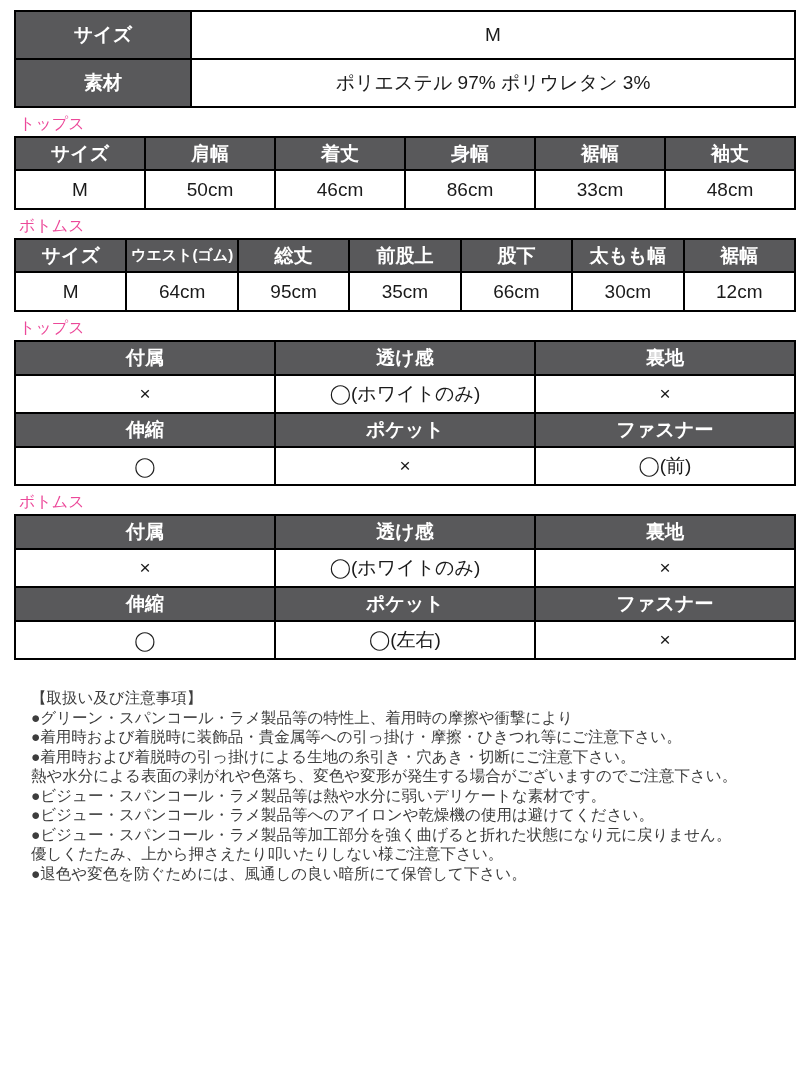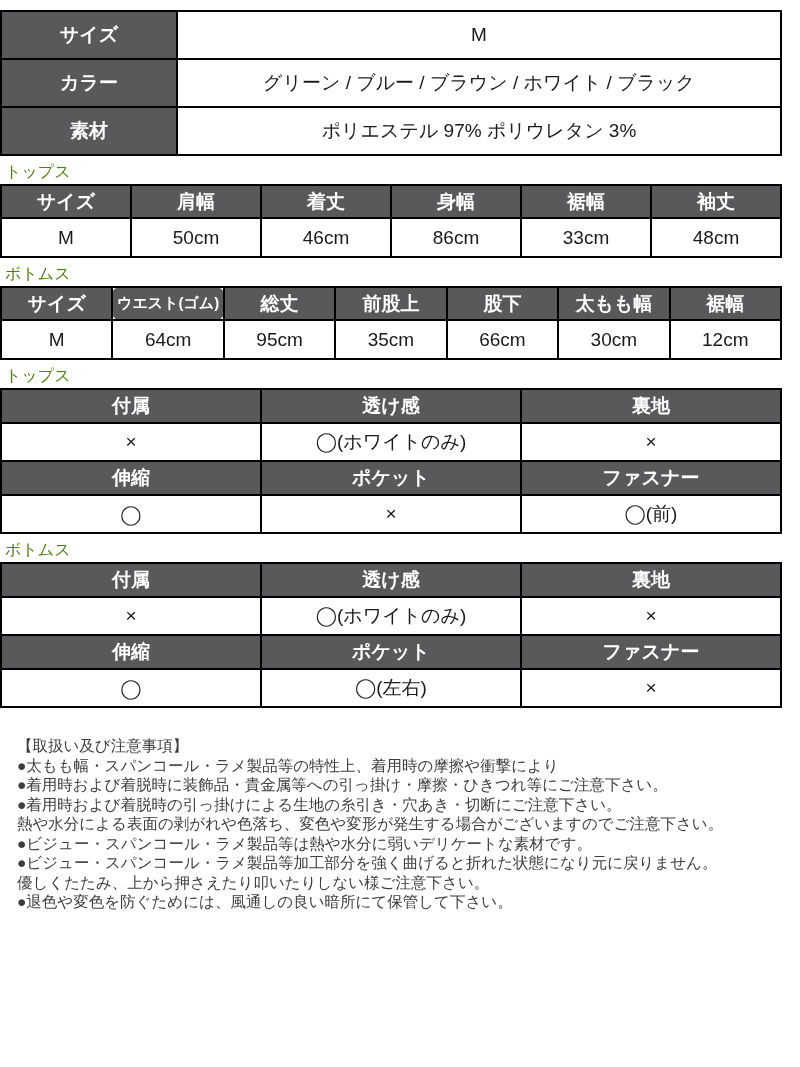--- a/index.html
+++ b/index.html
@@ -1,56 +1,52 @@
 <!DOCTYPE html>
 <html><head>
 <meta charset="utf-8">
 <style>
   html,body{margin:0;padding:0;}
   body{
     width:800px;height:1067px;background:#ffffff;
     font-family:"Liberation Sans","DejaVu Sans",sans-serif;
     color:#1a1a1a;overflow:hidden;
   }
-  .page{box-sizing:border-box;width:684px;padding:10px 8px 0 0;}
+  .page{box-sizing:border-box;width:684px;padding:10px 8px 0 14px;}
   table{border-collapse:collapse;table-layout:fixed;width:782px;}
   th,td{
     border:2px solid #000;text-align:center;vertical-align:middle;
     white-space:nowrap;overflow:hidden;padding:0;
   }
   th{background:#59595b;color:#fff;font-weight:bold;font-size:19px;}
   td{font-size:19px;color:#1a1a1a;background:#fff;font-weight:normal;}
   
   .spec td{height:46px;}
   .spec td.hd{background:#59595b;color:#fff;font-weight:bold;}
   
   .meas th{height:31px;}
   .meas td{height:37px;}
-  .meas-bottoms th:nth-child(2){font-size:15px;border-radius:8px;}
+  .meas-bottoms th:nth-child(2){font-size:15px;}
   
   .feat th{height:32px;text-align:center;}
   .feat td{height:36px;}
-  .sec-label{font-size:16px;line-height:21px;margin:5px 0 2px 5px;color:#4d7c0f;}
+  .sec-label{font-size:16px;line-height:21px;margin:5px 0 2px 5px;color:#ec4899;}
   .notes{margin-top:28px;padding-left:17px;font-size:15.5px;line-height:19.5px;color:#3d3d3d;}
   .notes div{white-space:nowrap;}
 </style>
 </head>
 <body>
 
 <div class="page">
 
   <table class="spec">
     <tbody>
         <tr>
       <td class="hd" style="width:174px">サイズ</td>
       <td>M</td>
-    </tr>
-    <tr>
-      <td class="hd">カラー</td>
-      <td>グリーン / ブルー / ブラウン / ホワイト / ブラック</td>
     </tr>
     <tr>
       <td class="hd">素材</td>
       <td>ポリエステル 97%  ポリウレタン 3%</td>
     </tr>
   </tbody>
     </table>
 
   <div class="sec-label">トップス</div>
   <table class="meas">
@@ -145,23 +141,24 @@
     <tr>
       <td>◯</td>
       <td>◯(左右)</td>
       <td>×</td>
     </tr>
   </tbody>
     </table>
 
   <div class="notes">
     <div>【取扱い及び注意事項】</div>
-    <div>●太もも幅・スパンコール・ラメ製品等の特性上、着用時の摩擦や衝撃により</div>
+    <div>●グリーン・スパンコール・ラメ製品等の特性上、着用時の摩擦や衝撃により</div>
     <div>●着用時および着脱時に装飾品・貴金属等への引っ掛け・摩擦・ひきつれ等にご注意下さい。</div>
     <div>●着用時および着脱時の引っ掛けによる生地の糸引き・穴あき・切断にご注意下さい。</div>
     <div>熱や水分による表面の剥がれや色落ち、変色や変形が発生する場合がございますのでご注意下さい。</div>
     <div>●ビジュー・スパンコール・ラメ製品等は熱や水分に弱いデリケートな素材です。</div>
+    <div>●ビジュー・スパンコール・ラメ製品等へのアイロンや乾燥機の使用は避けてください。</div>
     <div>●ビジュー・スパンコール・ラメ製品等加工部分を強く曲げると折れた状態になり元に戻りません。</div>
     <div>優しくたたみ、上から押さえたり叩いたりしない様ご注意下さい。</div>
     <div>●退色や変色を防ぐためには、風通しの良い暗所にて保管して下さい。</div>
   </div>
 
 </div>
 
 </body></html>

